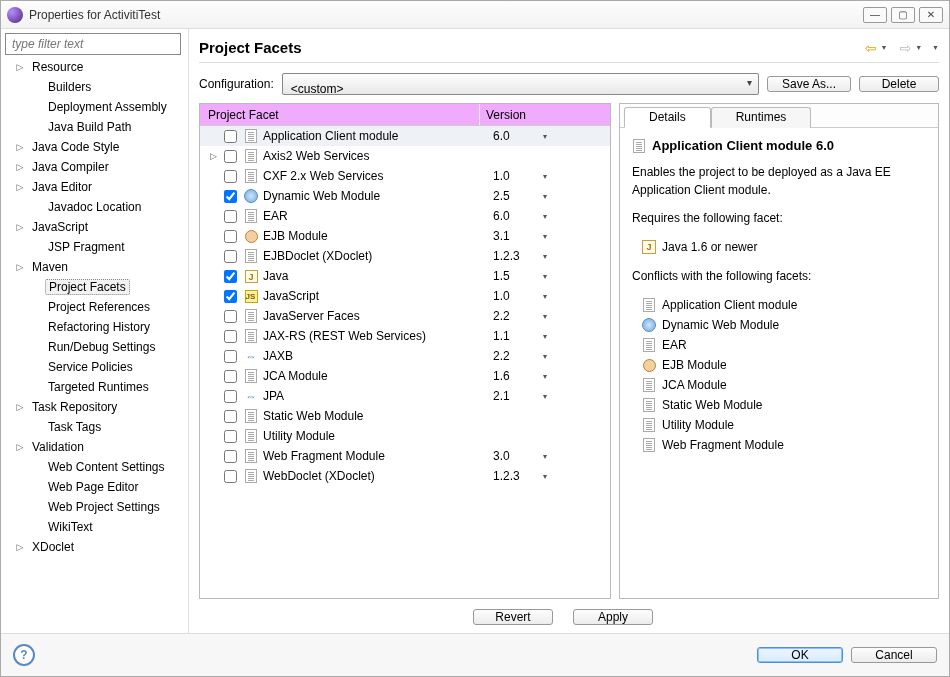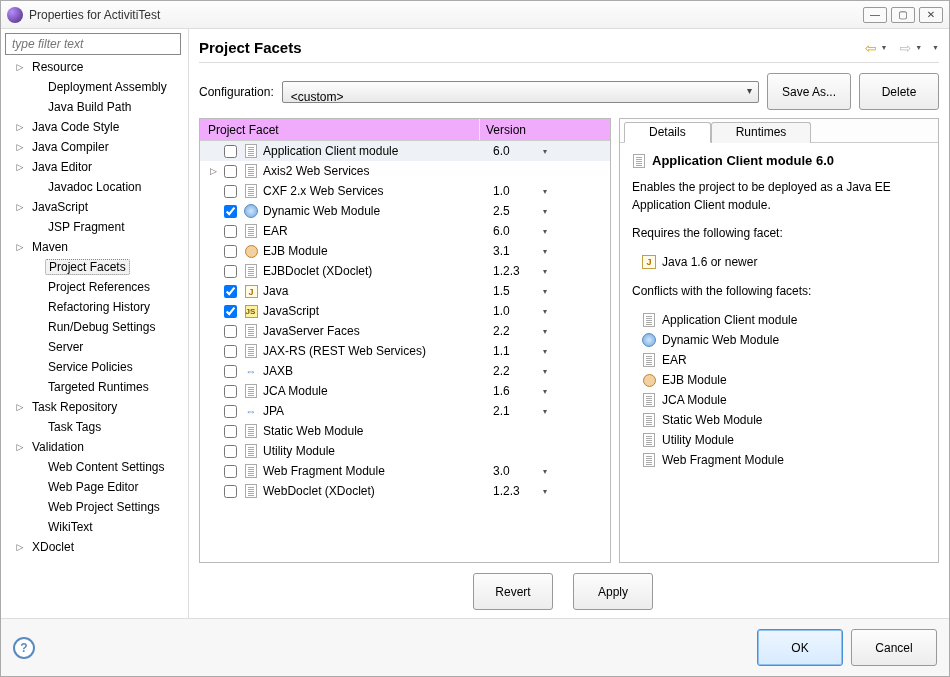--- a/index.html
+++ b/index.html
@@ -84,21 +84,21 @@
   }
   .config-label { font-size: 12px; }
   .combo {
     flex: 1; height: 22px; border: 1px solid #888; background: linear-gradient(#fdfdfd,#e8e8e8);
     padding: 8px 18px 2px 8px; font-size: 12px; position: relative; border-radius: 2px;
   }
   .combo::after {
     content: "▾"; position: absolute; right: 6px; top: 3px; font-size: 10px; color: #444;
   }
   .btn {
-    height: 37px; border: 1px solid #999; background: linear-gradient(#fdfdfd,#ececec);
+    height: 16px; border: 1px solid #999; background: linear-gradient(#fdfdfd,#ececec);
     border-radius: 3px; padding: 0 14px; font-size: 12px; cursor: pointer;
     display: inline-flex; align-items: center; justify-content: center; min-width: 80px;
   }
   .btn.primary { border-color: #4a90d9; box-shadow: 0 0 0 1px #8ec1ef inset; background: linear-gradient(#eef6ff,#d7ebff);}
   .panes {
     display: flex; gap: 8px; flex: 1; overflow: hidden;
   }
   .facet-pane {
     flex: 1; border: 1px solid #bbb; background: #fff; display: flex; flex-direction: column;
     min-width: 380px;
@@ -183,20 +183,24 @@
 
   <div class="sidebar">
     <input class="filter-input" placeholder="type filter text" style="">
     <div class="tree" id="tree">
         <div class="tree-item">
           <span class="twisty">▷</span>
           <span class="label-box">Resource</span>
         </div>
         <div class="tree-item child">
           <span class="twisty"></span>
+          <span class="label-box">Builders</span>
+        </div>
+        <div class="tree-item child">
+          <span class="twisty"></span>
           <span class="label-box">Deployment Assembly</span>
         </div>
         <div class="tree-item child">
           <span class="twisty"></span>
           <span class="label-box">Java Build Path</span>
         </div>
         <div class="tree-item">
           <span class="twisty">▷</span>
           <span class="label-box">Java Code Style</span>
         </div>
@@ -232,24 +236,20 @@
           <span class="twisty"></span>
           <span class="label-box">Project References</span>
         </div>
         <div class="tree-item child">
           <span class="twisty"></span>
           <span class="label-box">Refactoring History</span>
         </div>
         <div class="tree-item child">
           <span class="twisty"></span>
           <span class="label-box">Run/Debug Settings</span>
-        </div>
-        <div class="tree-item child">
-          <span class="twisty"></span>
-          <span class="label-box">Server</span>
         </div>
         <div class="tree-item child">
           <span class="twisty"></span>
           <span class="label-box">Service Policies</span>
         </div>
         <div class="tree-item child">
           <span class="twisty"></span>
           <span class="label-box">Targeted Runtimes</span>
         </div>
         <div class="tree-item">

